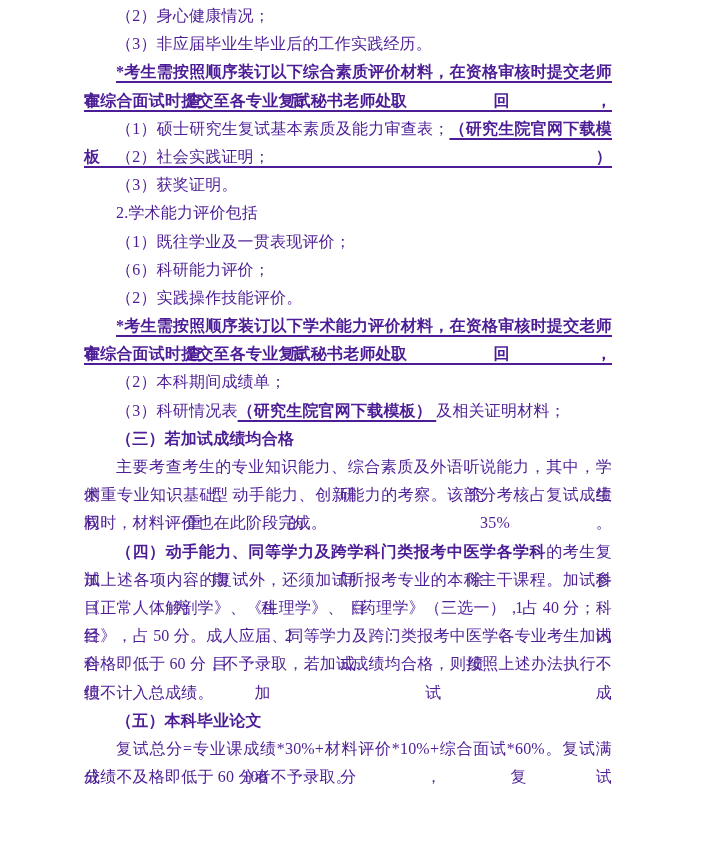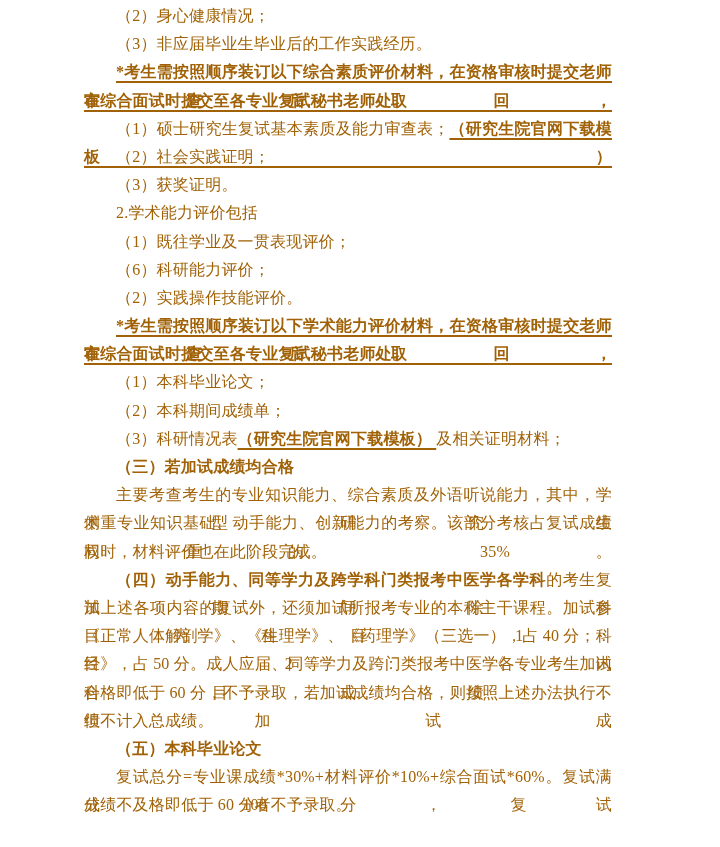--- a/index.html
+++ b/index.html
@@ -3,21 +3,21 @@
 <meta charset="utf-8">
 <style>
   html, body { margin: 0; padding: 0; background: #ffffff; }
   .page {
     position: relative;
     width: 696px;
     height: 847px;
     background: #ffffff;
     overflow: hidden;
     font-family: "Liberation Serif", "DejaVu Serif", serif;
-    color: #a16207;
+    color: #4c1d95;
   }
   .content {
     position: absolute;
     left: 84px;
     right: 84px;
     top: 2px;
   }
   .ln {
     margin: 0;
     font-size: 16px;
@@ -61,21 +61,20 @@
     <p class="ln ind"><span>（3）获奖证明。</span></p>
 
     <p class="ln ind"><span>2.学术能力评价包括</span></p>
     <p class="ln ind"><span>（1）既往学业及一贯表现评价；</span></p>
     <p class="ln ind"><span>（6）科研能力评价；</span></p>
     <p class="ln ind"><span>（2）实践操作技能评价。</span></p>
 
     <p class="ln ind full"><span class="bu">*考生需按照顺序装订以下学术能力评价材料，在资格审核时提交老师审查后取回，</span></p>
     <p class="ln"><span class="bu">在综合面试时提交至各专业复试秘书老师处。 </span></p>
 
-    <p class="ln ind"><span>（1）本科毕业论文；</span></p>
     <p class="ln ind"><span>（2）本科期间成绩单；</span></p>
     <p class="ln ind"><span>（3）科研情况表</span><span class="bu">（研究生院官网下载模板） </span><span>及相关证明材料；</span></p>
 
     <p class="ln ind"><span class="b">（三）若加试成绩均合格</span></p>
     <p class="ln ind full"><span>主要考查考生的专业知识能力、综合素质及外语听说能力，其中，学术型研究生</span></p>
     <p class="ln full"><span>侧重专业知识基础、动手能力、创新能力的考察。该部分考核占复试成绩权重的 35%。</span></p>
     <p class="ln"><span>同时，材料评价也在此阶段完成。</span></p>
 
     <p class="ln ind full"><span class="b">（四）动手能力、同等学力及跨学科门类报考中医学各学科</span><span>的考生复试期间除参</span></p>
     <p class="ln full"><span>加上述各项内容的复试外，还须加试所报考专业的本科主干课程。加试科目为科目 1：</span></p>

